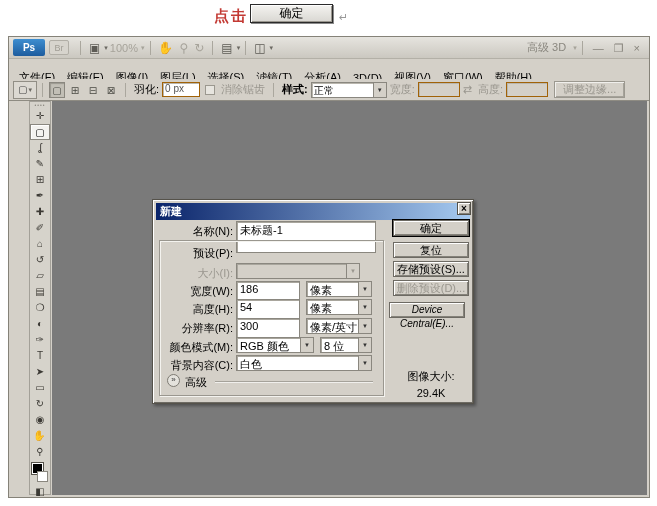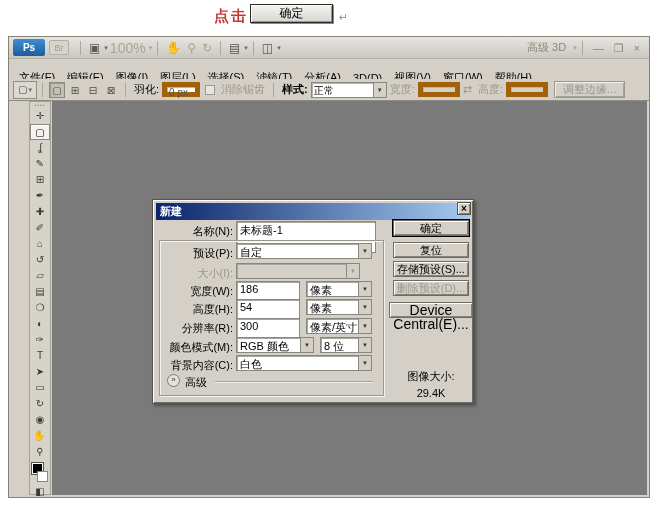--- a/index.html
+++ b/index.html
@@ -32,38 +32,38 @@
   .ps-logo { width:32px; height:17px; background:linear-gradient(#3E8ED0,#1D5C9E);
     color:#fff; font-weight:bold; font-size:10px; text-align:center; line-height:17px;
     border-radius:2px; margin-right:4px; }
   .br-logo { width:20px; height:15px; background:#d7d4cd; border:1px solid #b1aea6;
     color:#a09d95; font-size:9px; text-align:center; line-height:14px; border-radius:2px; margin-right:6px; }
   .bar-sep { width:1px; height:14px; background:#aaa79e; margin:0 5px; }
   .bar-ico { color:#5d5b55; font-size:12px; margin:0 3px; line-height:20px; }
   .bar-ico.dim { color:#a6a39a; }
   .dd-caret { font-size:7px; color:#6b6962; margin-left:1px; }
   .dd-caret.dim { color:#a6a39a; }
-  .zoom-val { color:#a6a39a; font-size:14px; margin:0 2px; }
+  .zoom-val { color:#a6a39a; font-size:11px; margin:0 2px; }
   .appbar-right { margin-left:auto; display:flex; align-items:center; }
   .workspace { color:#8a877f; font-size:11px; margin-right:6px; }
   .winctl { color:#87847c; font-size:11px; margin:0 5px; line-height:20px; }
 
   
   .menubar { position:absolute; left:0; top:23px; right:0; height:36px;
     background:#D4D0C8; border-bottom:1px solid #bab7ae; display:flex; align-items:center; padding-left:4px; }
   .menu-item { padding:2px 6px; font-size:11px; cursor:default; }
 
   
   .optionsbar { position:absolute; left:0; top:42px; right:0; height:22px;
     background:#D4D0C8; border-bottom:1px solid #8e8b82; display:flex; align-items:center; padding-left:4px; }
   .tool-preset { width:24px; height:18px; border:1px solid #918e85; background:#DCD9D2;
     display:flex; align-items:center; justify-content:center; font-size:10px; color:#444; }
   .opt-label { margin:0 3px; font-size:11px; }
   .opt-label.dim, .dim-text { color:#9a978f; }
-  .opt-input { height:15px; border:5px solid #a16207; background:#fff;
+  .opt-input { height:15px; border:1px solid #a16207; background:#fff;
     box-shadow:inset 1px 1px 0 #b9b6ad; font-size:10px; padding:0 2px; color:#555; }
   .opt-input.disabled { background:#D4D0C8; color:#9a978f; }
   .opt-select { height:16px; border:1px solid #8a877f; background:#fff;
     box-shadow:inset 1px 1px 0 #b9b6ad; font-size:10px; padding:1px 2px 0 2px; position:relative; }
   .sel-arrow { position:absolute; right:0; top:0; bottom:0; width:13px; background:#D4D0C8;
     border-left:1px solid #8a877f; text-align:center; font-size:6px; line-height:15px; color:#333; }
   .mode-ico { width:16px; height:16px; border:1px solid transparent; text-align:center;
     line-height:15px; font-size:10px; color:#4a4a44; margin:0 1px; }
   .mode-ico.pressed { background:#c2bfb6; border:1px solid #8a877f;
     box-shadow:inset 1px 1px 1px #9b988f; }
@@ -243,24 +243,20 @@
     <div class="dialog">
       <div class="dlg-title">新建</div>
       <div class="dlg-close">×</div>
 
       <div class="dlabel" style="top:24px;">名称(N):</div>
       <div class="dinput" style="left:83px; top:21px; width:140px;">未标题-1</div>
 
       <div class="groupbox"></div>
 
       <div class="dlabel" style="top:46px;">预设(P):</div>
-      <div class="dcombo" style="left:83px; top:43px; width:136px;">
-        <span>自定</span>
-        <span class="sel-arrow">▼</span>
-      </div>
 
       <div class="dlabel dim" style="top:66px;">大小(I):</div>
       <div class="dcombo disabled" style="left:83px; top:63px; width:124px;">
         <span></span>
         <span class="sel-arrow" style="color:#9a978f;">▼</span>
       </div>
 
       <div class="dlabel" style="top:84px;">宽度(W):</div>
       <div class="dinput" style="left:83px; top:81px; width:64px;">186</div>
       <div class="dcombo" style="left:153px; top:81px; width:66px;">
@@ -299,20 +295,20 @@
       </div>
 
       <div class="adv-circle" style="left:14px; top:174px;">»</div>
       <div class="dlabel" style="left:32px; top:175px; width:30px; text-align:left;">高级</div>
       <div class="adv-line" style="left:62px; top:181px; width:158px;"></div>
 
       <div class="dbtn default" style="left:240px; top:20px; width:76px;">确定</div>
       <div class="dbtn" style="left:240px; top:42px; width:76px;">复位</div>
       <div class="dbtn" style="left:240px; top:61px; width:76px;">存储预设(S)...</div>
       <div class="dbtn disabled" style="left:240px; top:80px; width:76px;">删除预设(D)...</div>
-      <div class="dbtn" style="left:236px; top:102px; width:84px; font-size:14px;">Device Central(E)...</div>
+      <div class="dbtn" style="left:236px; top:102px; width:76px; font-size:10px;font-style:italic;">Device Central(E)...</div>
 
       <div class="imgsize-label" style="left:233px; top:158px;">图像大小:</div>
       <div class="imgsize-value" style="left:233px; top:176px;">29.4K</div>
     </div>
 
   </div>
 </div>
 
 </body></html>

